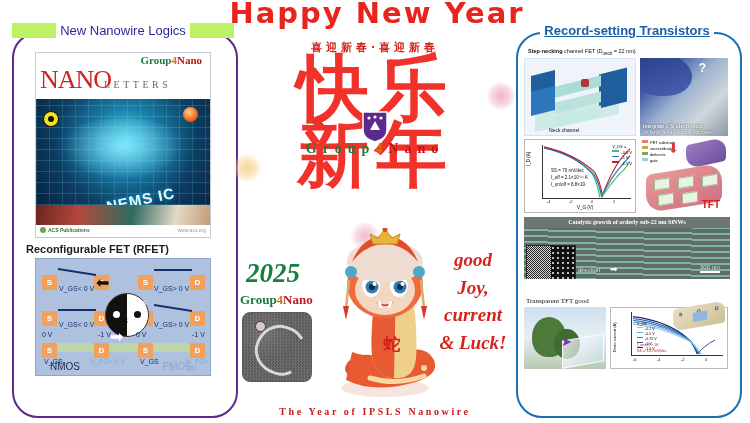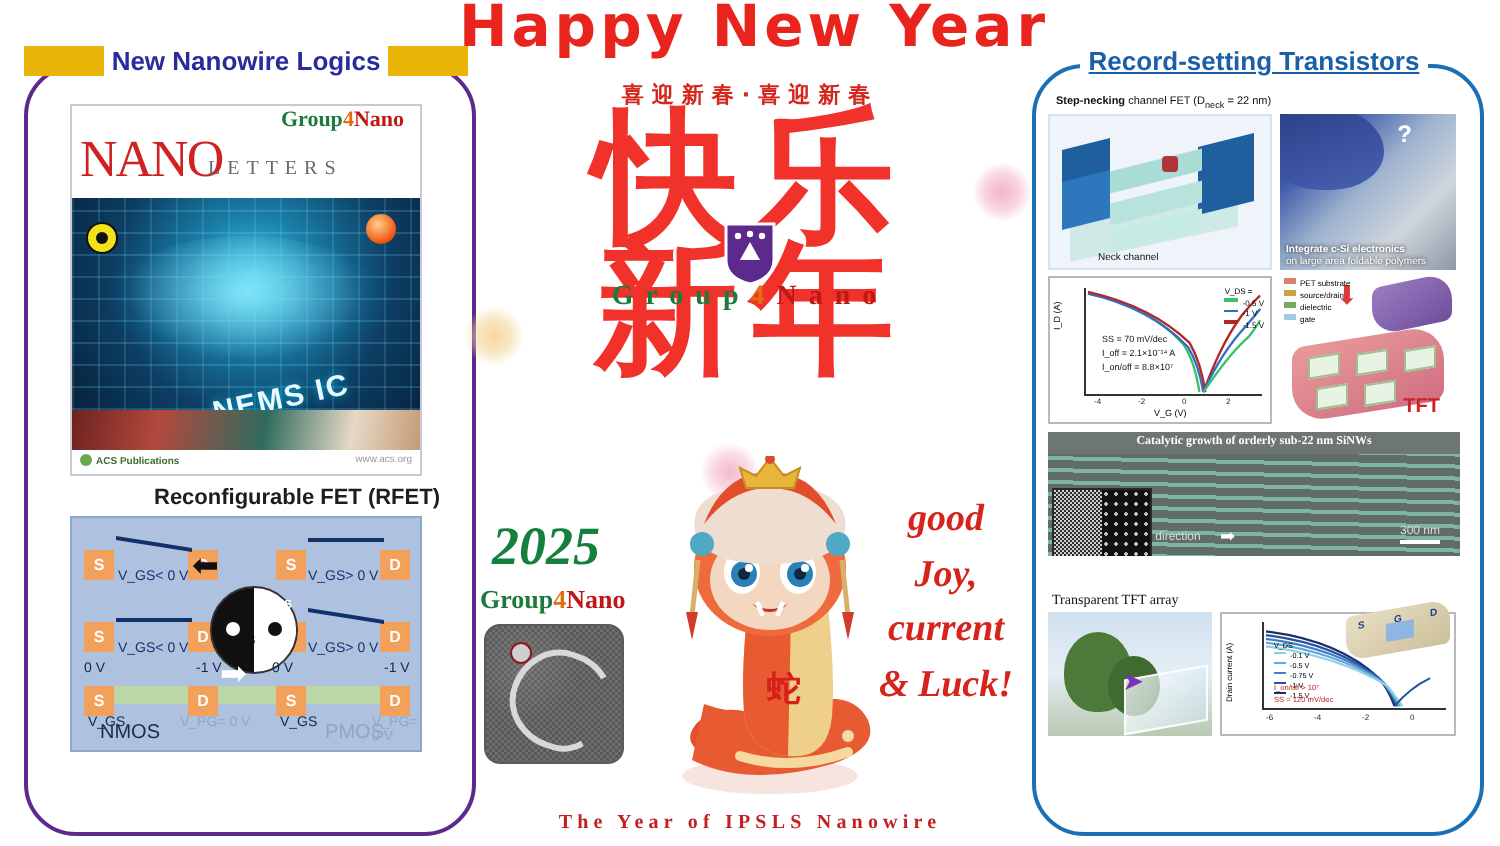--- a/index.html
+++ b/index.html
@@ -19,21 +19,21 @@
     white-space:nowrap;
   }
 
   
   .left-panel{
     position:absolute;left:12px;top:32px;width:222px;height:382px;
     border:2px solid #5b2a8c;border-radius:26px;background:#fff;
   }
   .left-title{
     position:absolute;left:12px;top:32px;width:222px;text-align:center;
-    font-size:13px;font-weight:700;color:#2a2a9e;background:#eab308;
+    font-size:13px;font-weight:400;color:#2a2a9e;background:#bef264;
     transform:translateY(-9px);z-index:3;
   }
   .left-title span{background:#fff;padding:0 4px;}
   .left-inner{position:absolute;left:26px;top:52px;width:194px;height:350px;}
 
   
   .cover{
     position:relative;width:176px;height:186px;margin:0 auto;
     border:1px solid #c9c9d6;background:#fff;box-sizing:border-box;
   }
@@ -96,21 +96,21 @@
     font-size:5px;color:#5a7a4e;padding:2px 4px;box-sizing:border-box;
   }
   .acs{float:left;color:#3c6e2f;font-weight:700;}
   .acs:before{
     content:"";display:inline-block;width:6px;height:6px;border-radius:50%;
     background:#6aa84f;margin-right:2px;vertical-align:-1px;
   }
   .issue{float:right;color:#999;}
 
   .rfet-title{
-    text-align:right;font-size:11px;font-weight:700;color:#1d1d1d;
+    text-align:left;font-size:11px;font-weight:700;color:#1d1d1d;
     margin:5px 0 3px;
   }
   .rfet{
     position:relative;width:176px;height:118px;margin:0 auto;
     background:#aec2e0;border:1px solid #8ea6c9;box-sizing:border-box;
   }
   .pad{
     position:absolute;width:15px;height:15px;background:#f3a15a;
     color:#fff;font-size:8px;font-weight:700;text-align:center;line-height:15px;
   }
@@ -590,21 +590,21 @@
       <div class="gdir-arrow">➡</div>
       <div class="scale300">
         <span>300 nm</span><em></em>
       </div>
       <div class="sem-inset">
         <div class="sem-a"></div>
         <div class="sem-b"></div>
       </div>
     </div>
 
-    <div class="tta-cap">Transparent TFT array</div>
+    <div class="tta-cap">Transparent TFT good</div>
 
     <div class="r-row3">
       <div class="glass-img">
         <div class="tree"></div>
         <div class="tree2"></div>
         <div class="glass-sheet"></div>
         <div class="purple-arrow">➤</div>
       </div>
 
       <div class="tft-plot">

